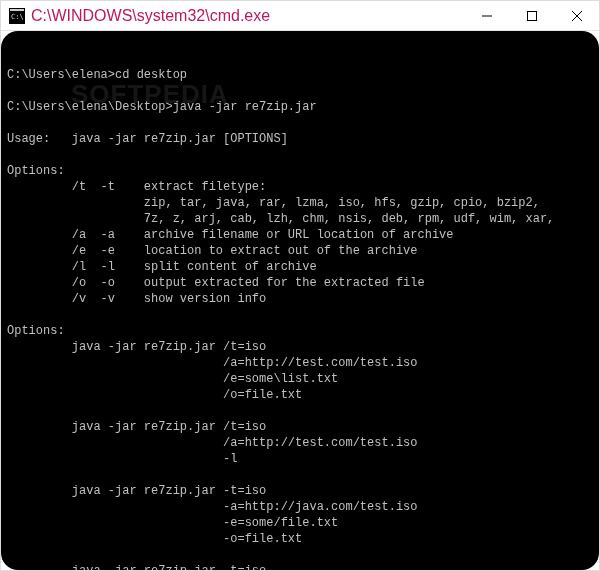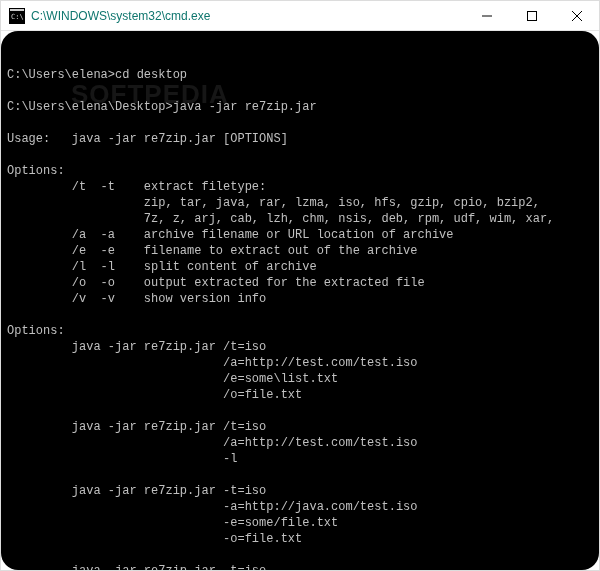--- a/index.html
+++ b/index.html
@@ -37,22 +37,22 @@
       align-items: center;
       justify-content: center;
     }
     .titlebar-icon svg {
       width: 16px;
       height: 16px;
     }
     .titlebar-title {
       flex: 1;
       font-family: 'Segoe UI', Tahoma, sans-serif;
-      font-size: 12px;
-      color: #0f766e;
+      font-size: 16px;
+      color: #be185d;
     }
     .titlebar-controls {
       display: flex;
       height: 100%;
     }
     .titlebar-btn {
       width: 45px;
       height: 100%;
       display: flex;
       align-items: center;
@@ -127,21 +127,21 @@
 
 <span><span>C:\Users\elena\Desktop&gt;</span><span>java -jar re7zip.jar</span></span>
 
 <span><span>Usage:</span>   <span>java -jar re7zip.jar [OPTIONS]</span></span>
 
 <span>Options:</span>
 <span>         <span>/t  -t</span>    <span>extract filetype:</span></span>
 <span>                   <span>zip, tar, java, rar, lzma, iso, hfs, gzip, cpio, bzip2,</span></span>
 <span>                   <span>7z, z, arj, cab, lzh, chm, nsis, deb, rpm, udf, wim, xar,</span></span>
 <span>         <span>/a  -a</span>    <span>archive filename or URL location of archive</span></span>
-<span>         <span>/e  -e</span>    <span>filename to extract out of the archive</span></span>
+<span>         <span>/e  -e</span>    <span>location to extract out of the archive</span></span>
 <span>         <span>/l  -l</span>    <span>split content of archive</span></span>
 <span>         <span>/o  -o</span>    <span>output extracted for the extracted file</span></span>
 <span>         <span>/v  -v</span>    <span>show version info</span></span>
 
 <span>Options:</span>
 <span>         <span>java -jar re7zip.jar /t=iso</span></span>
 <span>                              <span>/a=http://test.com/test.iso</span></span>
 <span>                              <span>/e=some\list.txt</span></span>
 <span>                              <span>/o=file.txt</span></span>
 

